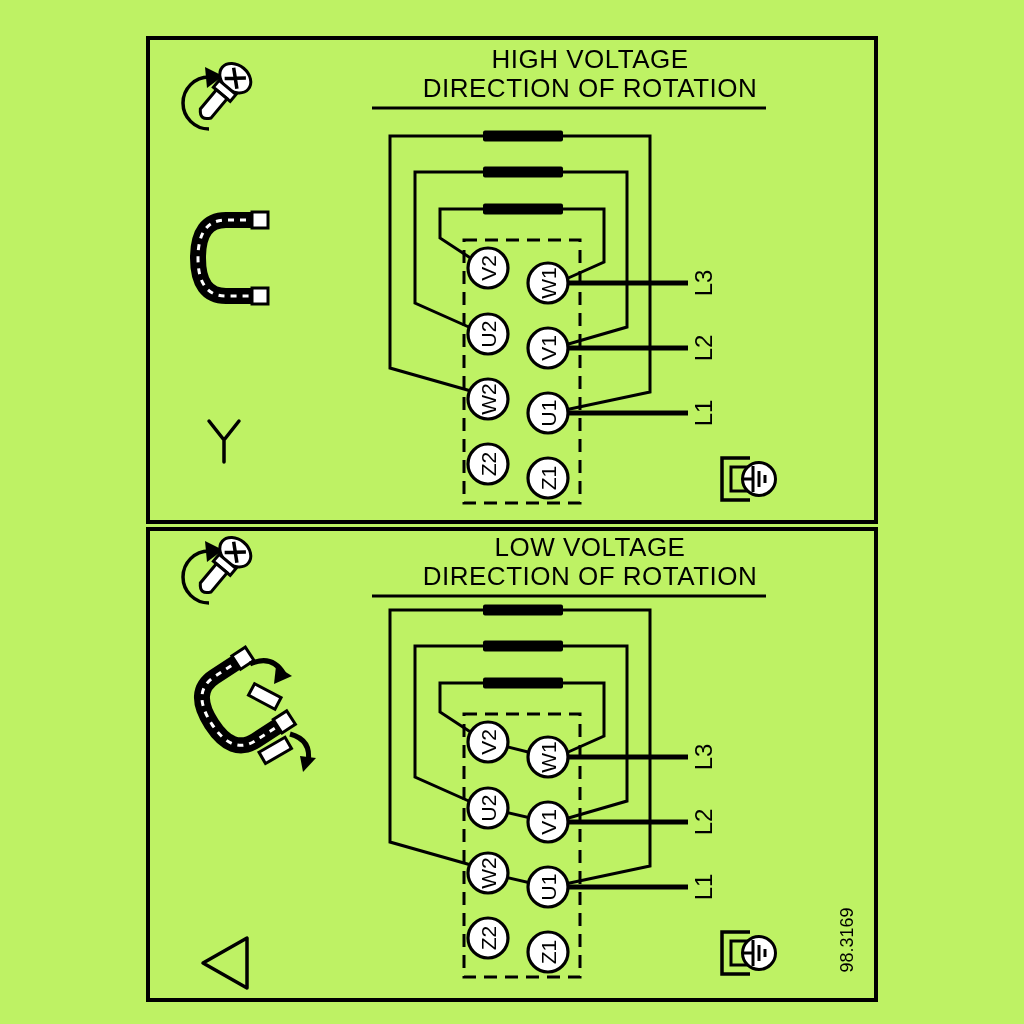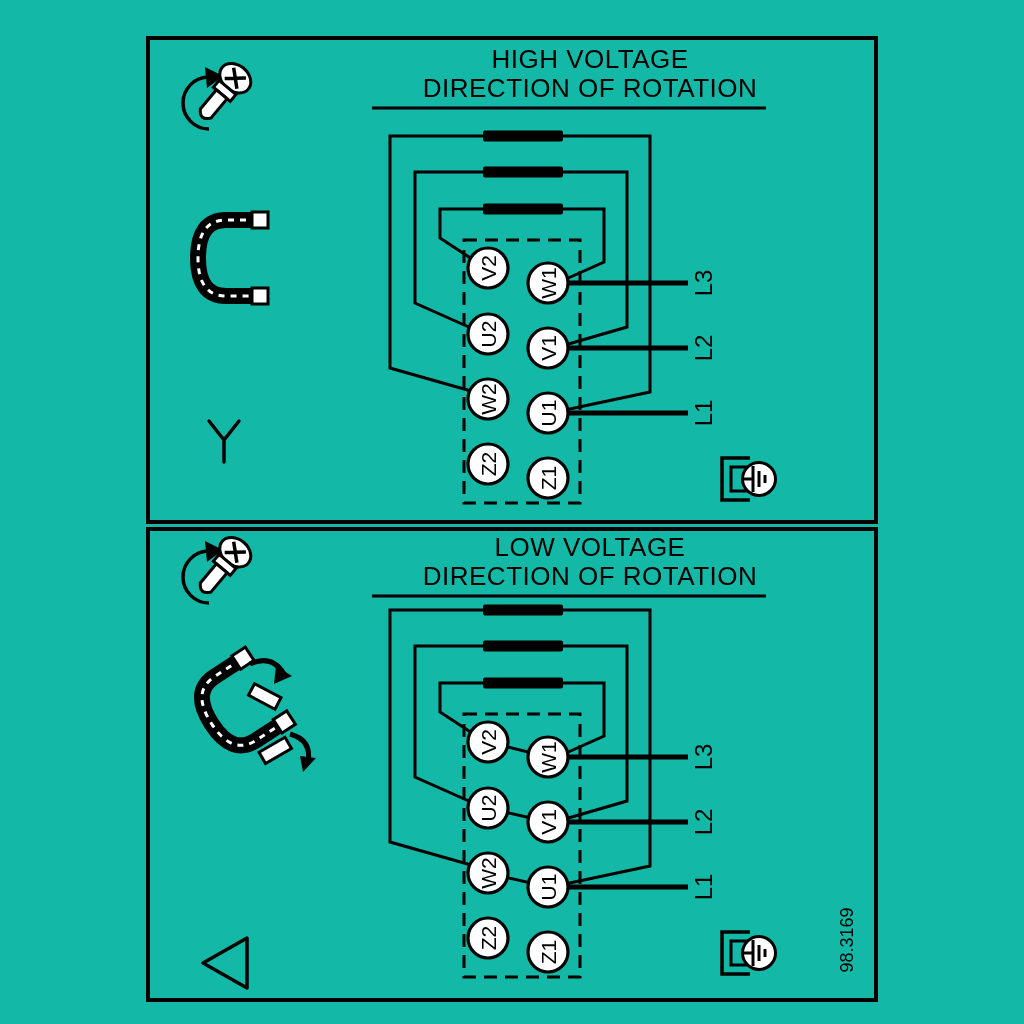--- a/index.html
+++ b/index.html
@@ -1,20 +1,20 @@
 <!DOCTYPE html>
 <html><head>
 <meta charset="utf-8">
 <style>
   html, body { margin: 0; padding: 0; background: #ffffff; }
   .stage {
     position: relative;
     width: 1024px;
     height: 1024px;
-    background: #14b8a6;
+    background: #bef264;
     overflow: hidden;
   }
   svg { position: absolute; left: 0; top: 0; }
   svg text {
     font-family: "Liberation Sans", sans-serif;
     fill: #000000;
   }
   .t-title  { font-size: 26px; letter-spacing: 0.5px; }
   .t-label  { font-size: 21px; }
   .t-supply { font-size: 24px; }

